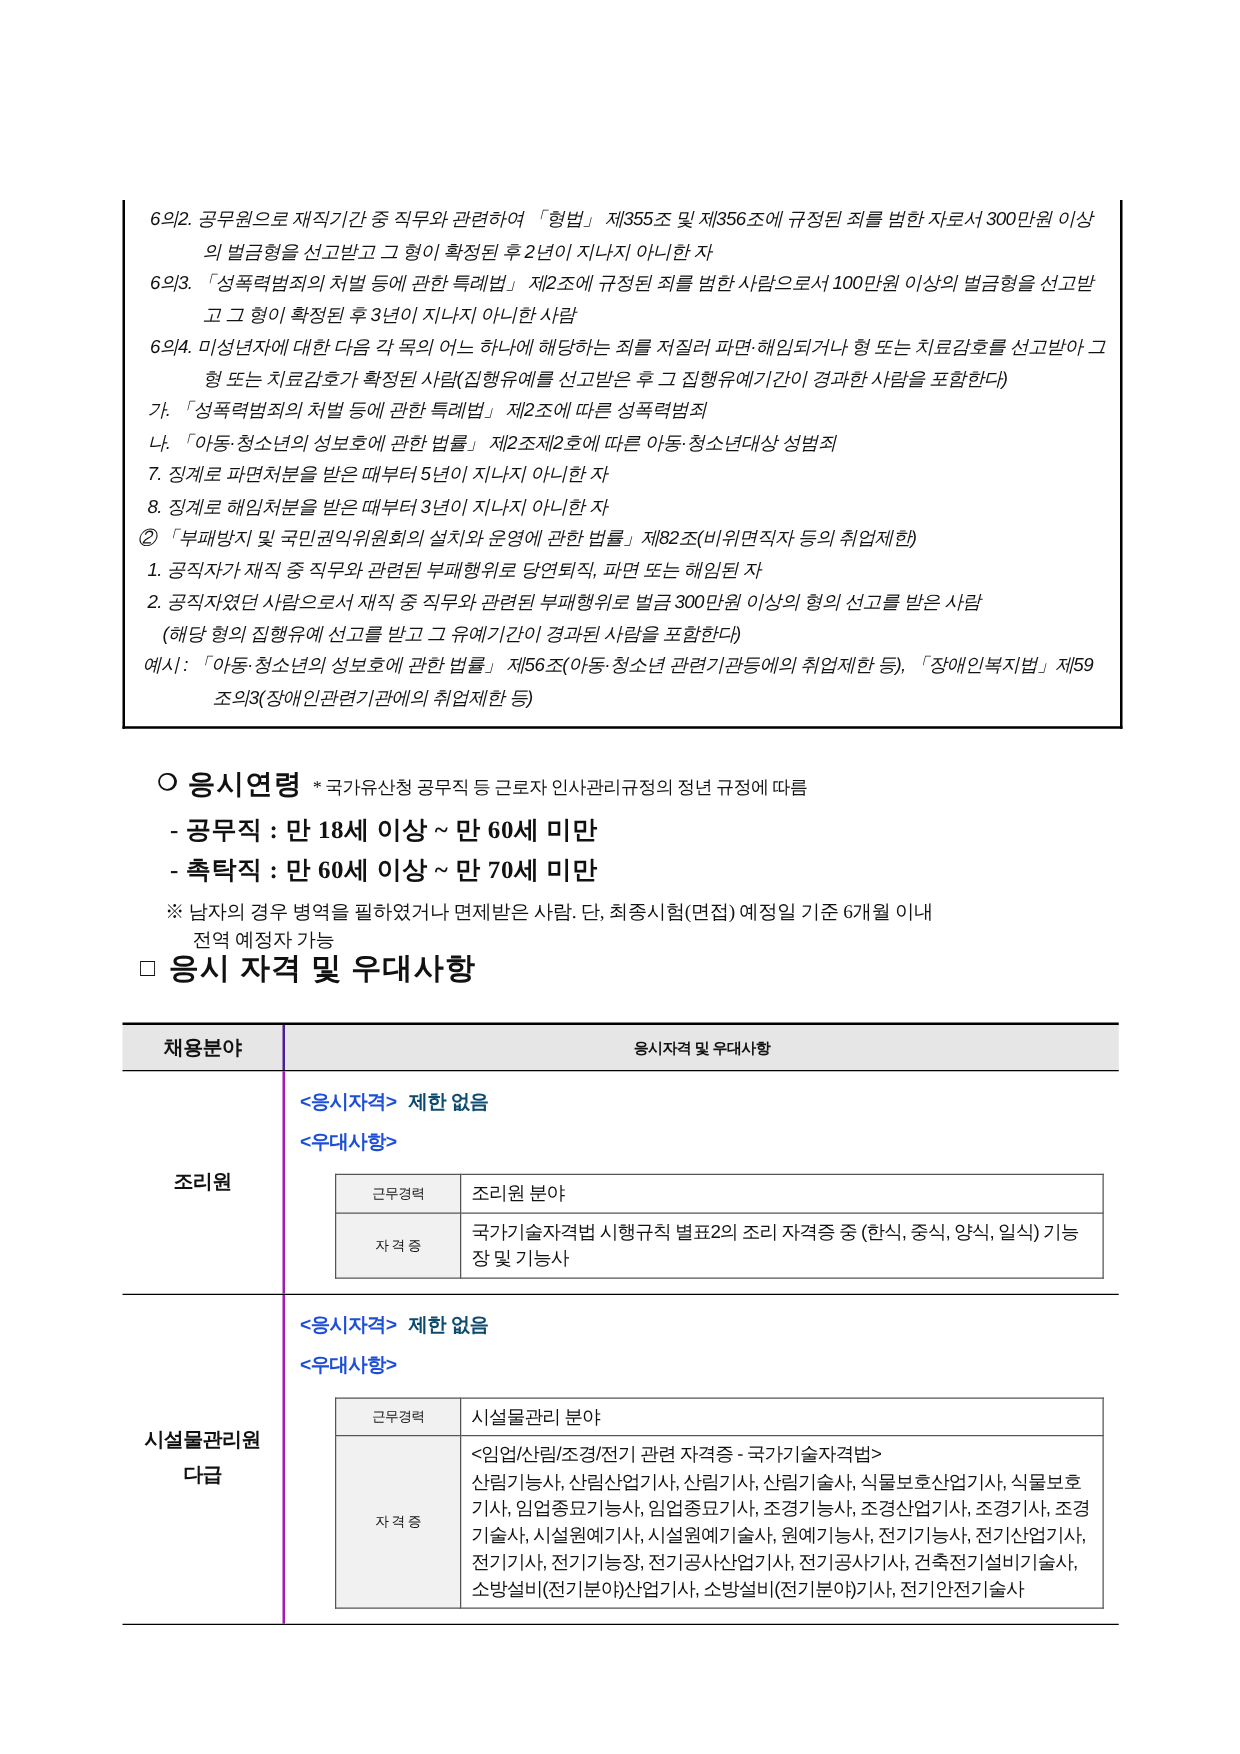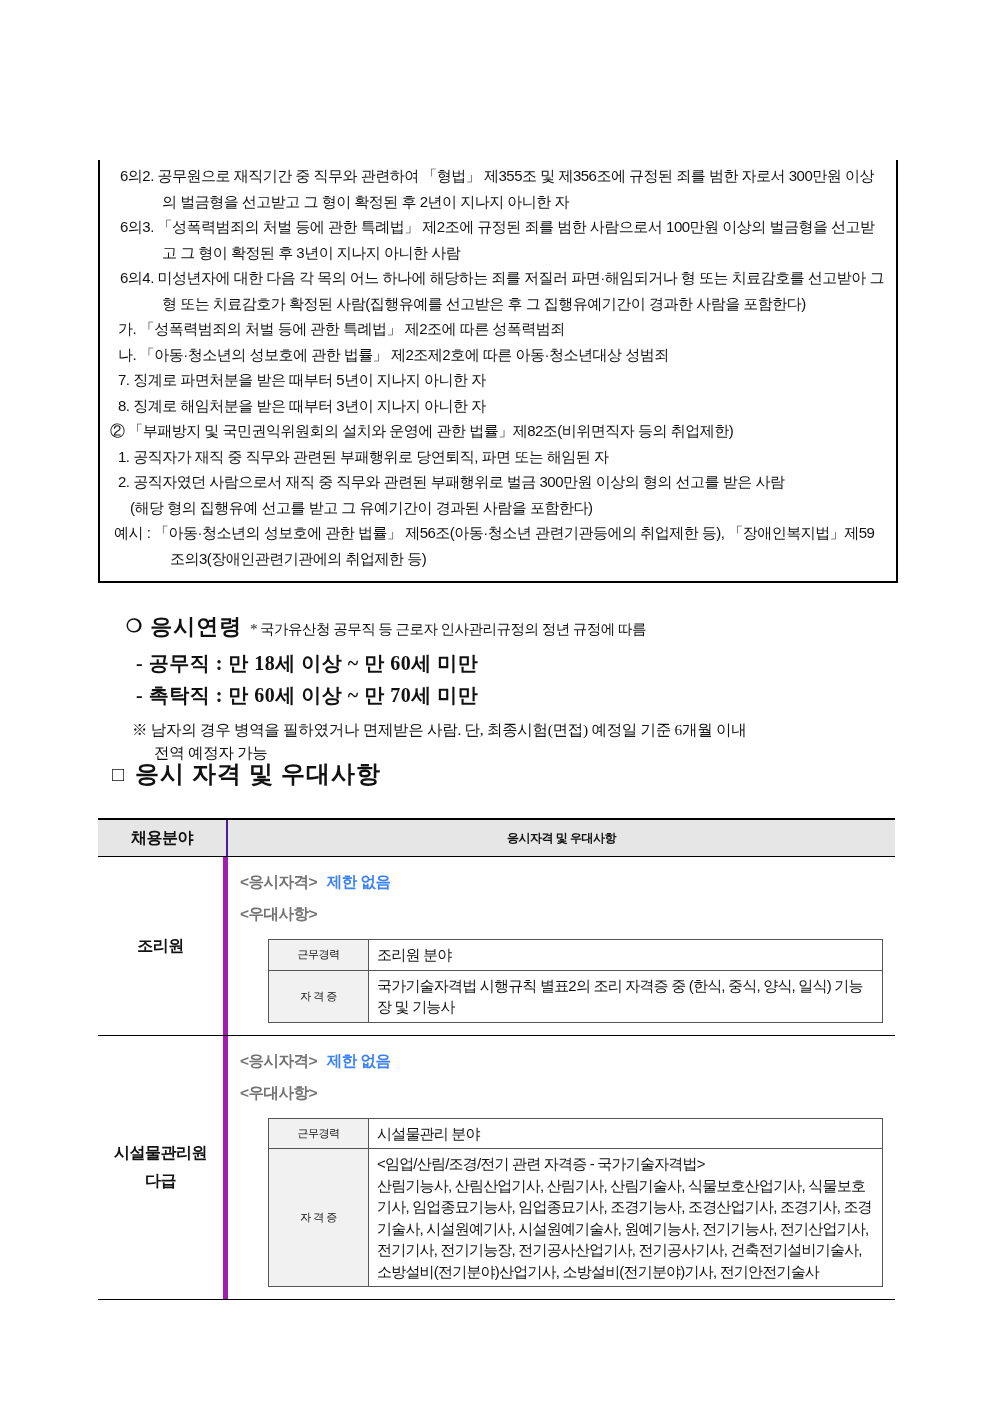--- a/index.html
+++ b/index.html
@@ -14,20 +14,21 @@
   }
   
   .legal-box {
     position:absolute; left:98px; top:160px; width:800px;
     border-left:2.5px solid #000;
     border-right:2.5px solid #000;
     border-bottom:2.5px solid #000;
     padding:3px 8px 10px 6px;
     font-size:15px; line-height:25.5px;
     letter-spacing:-0.5px;
+    font-style:italic;
   }
   .legal-box p { margin:0; }
   .l-num   { padding-left:56px; text-indent:-42px; }   
   .l-ga    { padding-left:12px; }                      
   .l-top   { padding-left:4px; }                       
   .l-paren { padding-left:24px; }                      
   .l-ex    { padding-left:64px; text-indent:-56px; }   
 
   
   .age-head {
@@ -68,26 +69,26 @@
     font-size:15px;
   }
   .qt-header { display:flex; background:#e6e6e6; border-bottom:1px solid #000; height:37px; }
   .qt-h1 { width:130px; display:flex; align-items:center; justify-content:center;
            font-weight:bold; font-size:16px; border-right:2px solid #4c1d95; letter-spacing:-0.5px;}
   .qt-h2 { flex:1; display:flex; align-items:center; justify-content:center;
            font-weight:bold; font-size:12px; letter-spacing:-0.5px;}
   .qt-row { display:flex; }
   .qt-row + .qt-row { border-top:1px solid #000; }
   .qt-job { width:130px; display:flex; align-items:center; justify-content:center;
-            font-weight:bold; font-size:16px; text-align:center; border-right:5px solid #a21caf;
+            font-weight:bold; font-size:16px; text-align:center; border-right:2px solid #a21caf;
             white-space:pre-line; line-height:28px; letter-spacing:-0.5px;}
   .qt-cell { flex:1; padding:8px 10px 12px 12px; }
   .tag-line { margin-top:2px; line-height:30px; font-weight:bold; letter-spacing:-0.5px;}
-  .tag { color:#737373; font-size:15.5px; }
-  .tag-val { color:#3b82f6; font-size:15.5px; margin-left:6px; }
+  .tag { color:#1d4ed8; font-size:15.5px; }
+  .tag-val { color:#0c4a6e; font-size:15.5px; margin-left:6px; }
 
   .inner-table {
     margin:10px 0 0 28px; width:615px;
     border:1.5px solid #333;
     border-collapse:collapse;
   }
   .inner-table td { border:1px solid #555; vertical-align:middle; }
   .inner-label {
     width:100px; background:#f1f1f1; text-align:center;
     font-size:11px; padding:6px 2px; letter-spacing:-0.5px;

